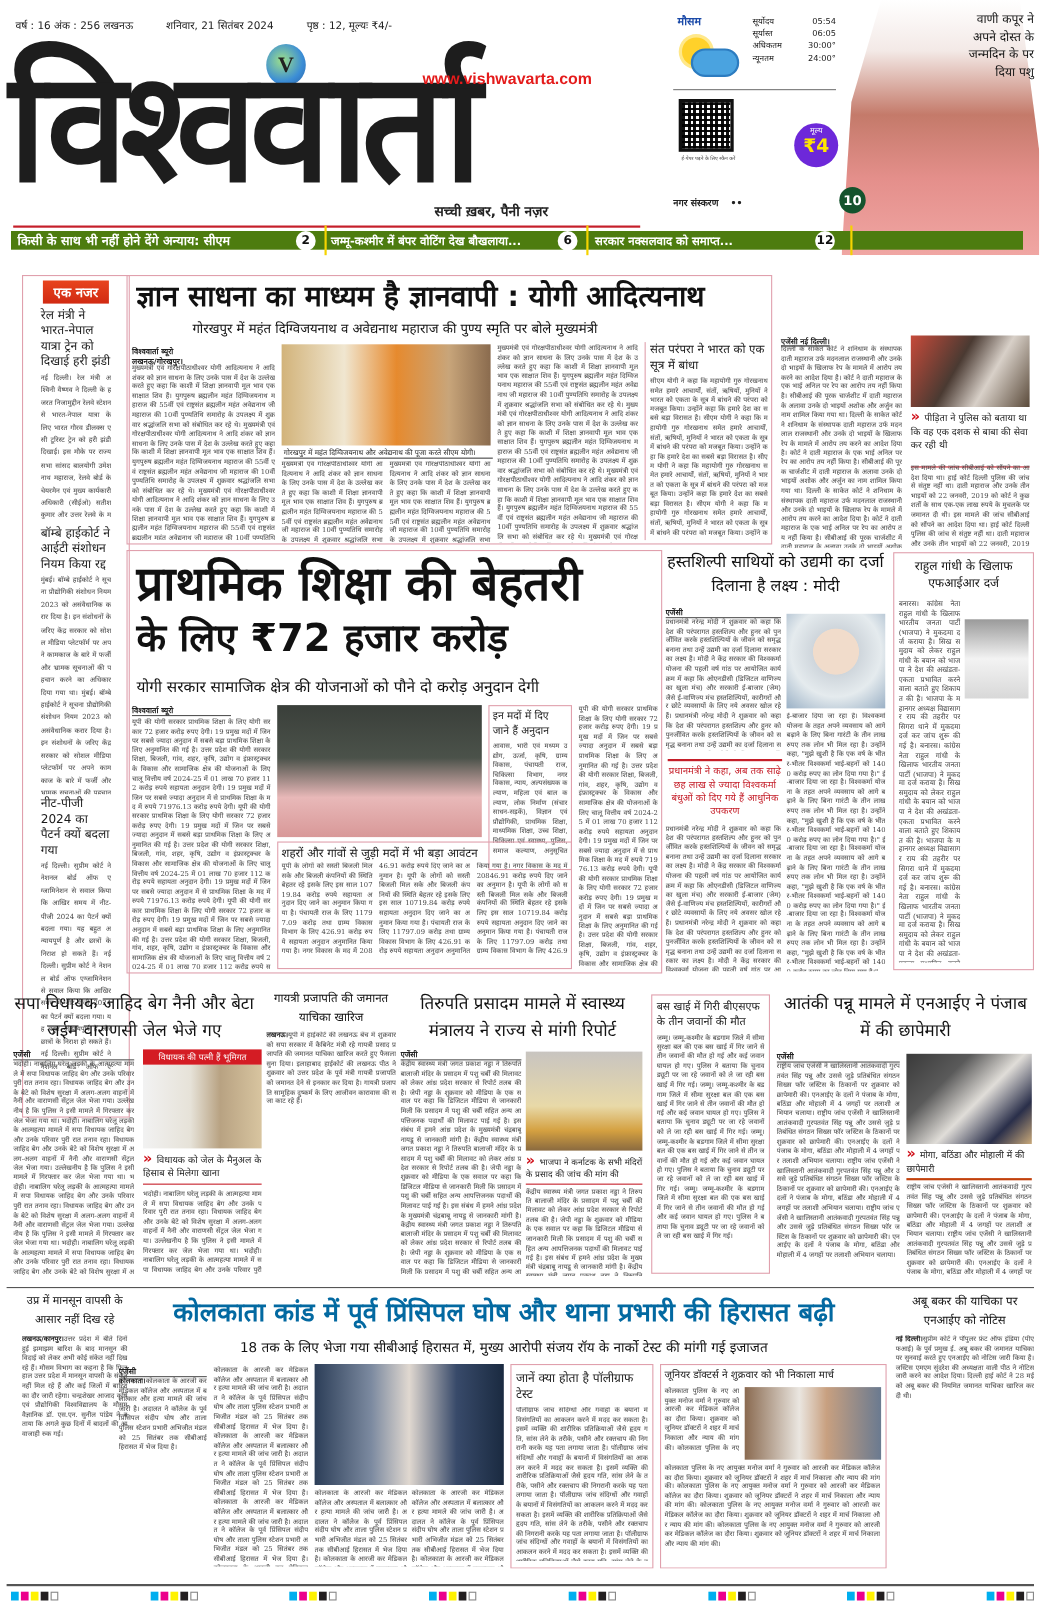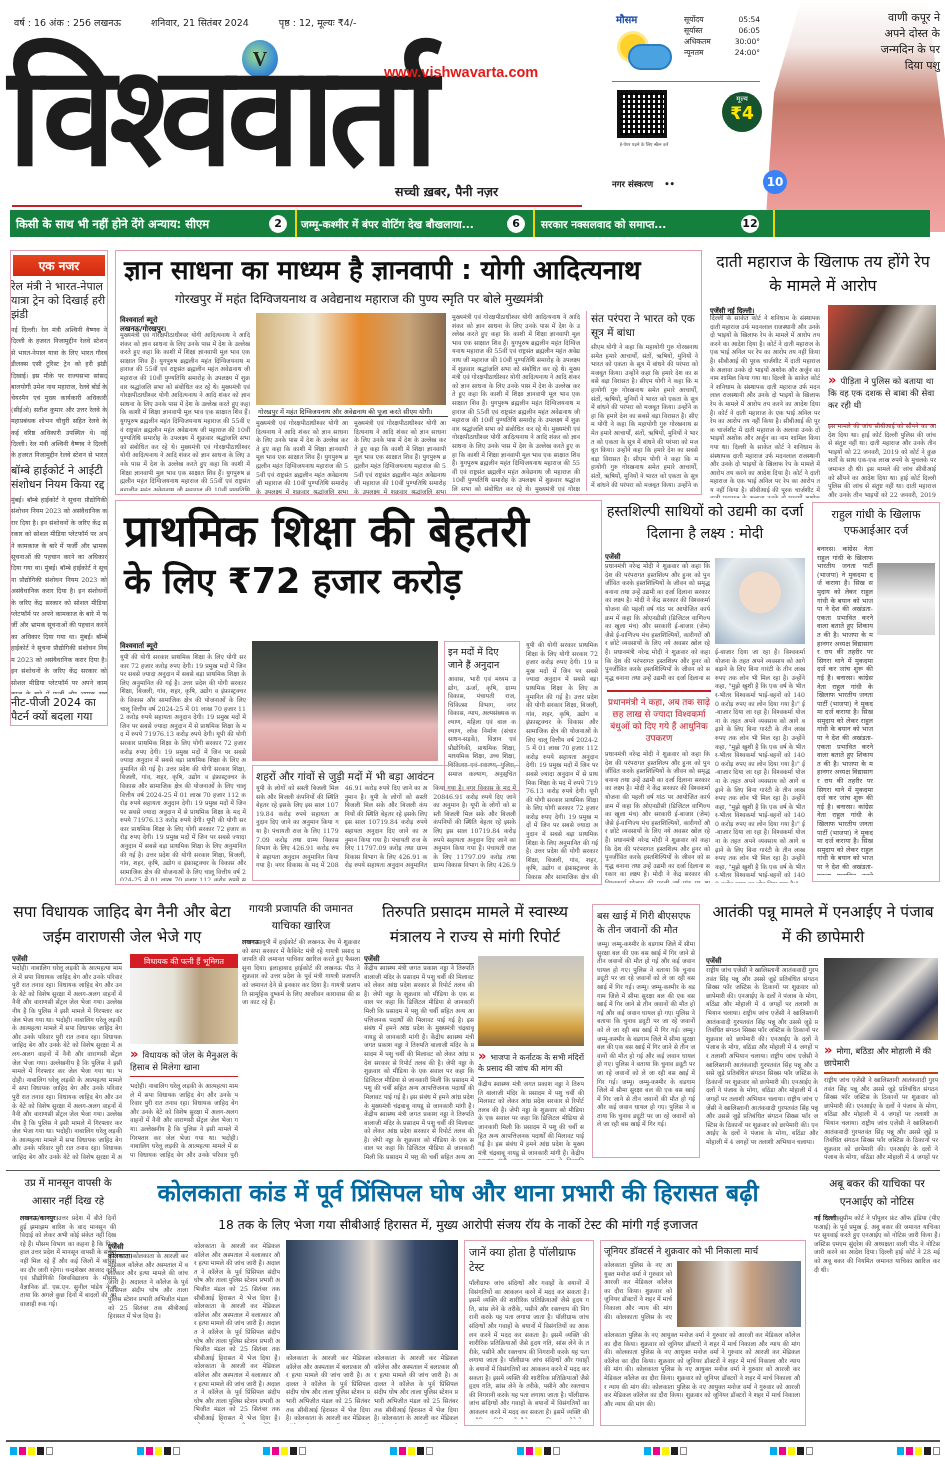--- a/index.html
+++ b/index.html
@@ -60,45 +60,45 @@
       </div>
   </div>
 </div>
 
 <div class="abs" style="left:617px;top:90px;width:50px;height:48px;background:
 repeating-linear-gradient(90deg,#111 0 3px,#fff 3px 5px),repeating-linear-gradient(0deg,#111 0 2px,#fff 2px 5px);background-blend-mode:multiply;border:3px solid #111"></div>
 <div class="abs" style="left:612px;top:142px;width:64px;font-size:4.5px;color:#444;text-align:center;line-height:6px">ई-पेपर पढ़ने के लिए स्कैन करें</div>
 
 <div class="abs" style="left:612px;top:178px;font-size:8.5px;font-weight:bold;color:#222"><span>नगर संस्करण</span> <span style="margin-left:8px">••</span></div>
 
-<div class="abs" style="left:722px;top:92px;width:40px;height:40px;border-radius:50%;background:#14532d;text-align:center;color:#fff">
+<div class="abs" style="left:722px;top:112px;width:40px;height:40px;border-radius:50%;background:#6d28d9;text-align:center;color:#fff">
   <div style="font-size:7px;line-height:9px;padding-top:3px">मूल्य</div>
   <div style="font-size:17px;line-height:19px;font-weight:bold;color:#ffe600">₹4</div>
 </div>
 
 <div class="abs" style="left:765px;top:0;width:180px;height:232px;background:linear-gradient(180deg,#fff 0%,#f3e9e6 20%,#c47a6a 45%,#e48f8b 70%,#f0a6a3 100%);clip-path:polygon(20% 0,90% 0,100% 60%,100% 100%,0 100%,5% 40%)"></div>
 <div class="abs" style="left:872px;top:10px;width:68px;font-size:11px;line-height:16px;text-align:right;color:#111">वाणी कपूर ने अपने दोस्त के जन्मदिन के पर दिया पशु</div>
-<div class="abs" style="left:763px;top:170px;width:24px;height:24px;border-radius:50%;background:#3b82f6;color:#fff;font-size:12px;font-weight:bold;text-align:center;line-height:24px">10</div>
-
-<div class="abs" style="left:10px;top:210px;width:920px;height:27px;background:#15803d;display:flex;align-items:center">
+<div class="abs" style="left:763px;top:170px;width:24px;height:24px;border-radius:50%;background:#14532d;color:#fff;font-size:12px;font-weight:bold;text-align:center;line-height:24px">10</div>
+
+<div class="abs" style="left:10px;top:210px;width:920px;height:17px;background:#4d7c0f;display:flex;align-items:center">
   <div style="width:287px;display:flex;align-items:center;justify-content:space-between;padding:0 8px 0 6px;border-right:2px solid #f5d300;height:27px">
     <span style="color:#fff;font-size:11.5px;font-weight:bold;white-space:nowrap">किसी के साथ भी नहीं होने देंगे अन्याय: सीएम</span>
     <span style="background:#fff;color:#111;border-radius:50%;width:18px;height:18px;font-size:11px;font-weight:bold;text-align:center;line-height:18px">2</span>
   </div>
   <div style="width:238px;display:flex;align-items:center;justify-content:space-between;padding:0 8px 0 4px;border-right:2px solid #f5d300;height:27px">
     <span style="color:#fff;font-size:10.5px;font-weight:bold;white-space:nowrap">जम्मू-कश्मीर में बंपर वोटिंग देख बौखलाया...</span>
     <span style="background:#fff;color:#111;border-radius:50%;width:18px;height:18px;font-size:11px;font-weight:bold;text-align:center;line-height:18px">6</span>
   </div>
   <div style="width:240px;display:flex;align-items:center;justify-content:space-between;padding:0 14px 0 6px;border-right:2px solid #f5d300;height:27px">
     <span style="color:#fff;font-size:10.5px;font-weight:bold;white-space:nowrap">सरकार नक्सलवाद को समाप्त...</span>
     <span style="background:#fff;color:#111;border-radius:50%;width:18px;height:18px;font-size:11px;font-weight:bold;text-align:center;line-height:18px">12</span>
   </div>
 </div>
 
-<div class="abs box" style="left:10px;top:250px;width:98px;height:476px;padding:4px 0;overflow:hidden">
+<div class="abs box" style="left:20px;top:250px;width:98px;height:766px;padding:4px 16px;overflow:hidden">
   <div style="background:linear-gradient(#e8441e,#d12a12);color:#fff;text-align:center;font-size:12px;font-weight:bold;padding:2px 0;margin:0 2px 4px">एक नजर</div>
   <div style="font-size:11px;line-height:14px;margin-bottom:2px">रेल मंत्री ने भारत-नेपाल यात्रा ट्रेन को दिखाई हरी झंडी</div>
   <div class="filler" style="height:138px;font-size:6.3px;line-height:11.4px">नई दिल्ली। रेल मंत्री अश्विनी वैष्णव ने दिल्ली के हजरत निजामुद्दीन रेलवे स्टेशन से भारत-नेपाल यात्रा के लिए भारत गौरव डीलक्स एसी टूरिस्ट ट्रेन को हरी झंडी दिखाई। इस मौके पर राज्यसभा सांसद बालयोगी उमेश नाथ महाराज, रेलवे बोर्ड के चेयरमैन एवं मुख्य कार्यकारी अधिकारी (सीईओ) सतीश कुमार और उत्तर रेलवे के महाप्रबंधक शोभन चौधुरी सहित रेलवे के कई वरिष्ठ अधिकारी उपस्थित थे। नई दिल्ली। रेल मंत्री अश्विनी वैष्णव ने दिल्ली के हजरत निजामुद्दीन रेलवे स्टेशन से भारत-नेपाल यात्रा के लिए भारत गौरव डीलक्स एसी टूरिस्ट ट्रेन को हरी झंडी दिखाई। इस मौके पर राज्यसभा सांसद बालयोगी उमेश नाथ महाराज, रेलवे बोर्ड के चेयरमैन एवं मुख्य कार्यकारी अधिकारी (सीईओ) सतीश कुमार और उत्तर रेलवे के महाप्रबंधक शोभन चौधुरी सहित रेलवे के कई वरिष्ठ अधिकारी उपस्थित थे। नई दिल्ली। रेल मंत्री अश्विनी वैष्णव ने दिल्ली के हजरत निजामुद्दीन रेलवे स्टेशन से भारत-नेपाल यात्रा के लिए भारत गौरव डीलक्स एसी टूरिस्ट ट्रेन को हरी झंडी दिखाई। इस मौके पर राज्यसभा सांसद बालयोगी उमेश नाथ महाराज, रेलवे बोर्ड के चेयरमैन एवं मुख्य कार्यकारी अधिकारी (सीईओ) सतीश कुमार और उत्तर रेलवे के महाप्रबंधक शोभन चौधुरी सहित रेलवे के कई वरिष्ठ अधिकारी उपस्थित थे। नई दिल्ली। रेल मंत्री अश्विनी वैष्णव ने दिल्ली के हजरत निजामुद्दीन रेलवे स्टेशन से भारत-नेपाल यात्रा के लिए भारत गौरव डीलक्स एसी टूरिस्ट ट्रेन को हरी झंडी दिखाई। इस मौके पर राज्यसभा सांसद बालयोगी उमेश नाथ महाराज, रेलवे बोर्ड के चेयरमैन एवं मुख्य कार्यकारी अधिकारी (सीईओ) सतीश कुमार और उत्तर रेलवे के महाप्रबंधक शोभन चौधुरी सहित रेलवे के कई वरिष्ठ अधिकारी उपस्थित थे। </div>
   <div style="font-size:11px;line-height:14px;margin:2px 0">बॉम्बे हाईकोर्ट ने आईटी संशोधन नियम किया रद्द</div>
   <div class="filler" style="height:200px;font-size:6.3px;line-height:11.4px">मुंबई। बॉम्बे हाईकोर्ट ने सूचना प्रौद्योगिकी संशोधन नियम 2023 को असंवैधानिक करार दिया है। इन संशोधनों के जरिए केंद्र सरकार को सोशल मीडिया प्लेटफॉर्म पर अपने कामकाज के बारे में फर्जी और भ्रामक सूचनाओं की पहचान करने का अधिकार दिया गया था। मुंबई। बॉम्बे हाईकोर्ट ने सूचना प्रौद्योगिकी संशोधन नियम 2023 को असंवैधानिक करार दिया है। इन संशोधनों के जरिए केंद्र सरकार को सोशल मीडिया प्लेटफॉर्म पर अपने कामकाज के बारे में फर्जी और भ्रामक सूचनाओं की पहचान करने का अधिकार दिया गया था। मुंबई। बॉम्बे हाईकोर्ट ने सूचना प्रौद्योगिकी संशोधन नियम 2023 को असंवैधानिक करार दिया है। इन संशोधनों के जरिए केंद्र सरकार को सोशल मीडिया प्लेटफॉर्म पर अपने कामकाज के बारे में फर्जी और भ्रामक सूचनाओं की पहचान करने का अधिकार दिया गया था। मुंबई। बॉम्बे हाईकोर्ट ने सूचना प्रौद्योगिकी संशोधन नियम 2023 को असंवैधानिक करार दिया है। इन संशोधनों के जरिए केंद्र सरकार को सोशल मीडिया प्लेटफॉर्म पर अपने कामकाज के बारे में फर्जी और भ्रामक सूचनाओं की पहचान करने का अधिकार दिया गया था। </div>
   <div style="font-size:11px;line-height:14px;margin:2px 0">नीट-पीजी 2024 का पैटर्न क्यों बदला गया</div>
   <div class="filler" style="height:190px;font-size:6.3px;line-height:11.4px">नई दिल्ली। सुप्रीम कोर्ट ने नेशनल बोर्ड ऑफ एग्जामिनेशन से सवाल किया कि आखिर समय में नीट-पीजी 2024 का पैटर्न क्यों बदला गया। यह बहुत अन्यायपूर्ण है और छात्रों के निराश हो सकते हैं। नई दिल्ली। सुप्रीम कोर्ट ने नेशनल बोर्ड ऑफ एग्जामिनेशन से सवाल किया कि आखिर समय में नीट-पीजी 2024 का पैटर्न क्यों बदला गया। यह बहुत अन्यायपूर्ण है और छात्रों के निराश हो सकते हैं। नई दिल्ली। सुप्रीम कोर्ट ने नेशनल बोर्ड ऑफ एग्जामिनेशन से सवाल किया कि आखिर समय में नीट-पीजी 2024 का पैटर्न क्यों बदला गया। यह बहुत अन्यायपूर्ण है और छात्रों के निराश हो सकते हैं। नई दिल्ली। सुप्रीम कोर्ट ने नेशनल बोर्ड ऑफ एग्जामिनेशन से सवाल किया कि आखिर समय में नीट-पीजी 2024 का पैटर्न क्यों बदला गया। यह बहुत अन्यायपूर्ण है और छात्रों के निराश हो सकते हैं। </div>
 </div>
 
 <div class="abs box" style="left:115px;top:250px;width:587px;height:245px;overflow:hidden">
@@ -111,31 +111,31 @@
   <div class="filler" style="position:absolute;left:140px;top:168px;width:92px;height:75px">मुख्यमंत्री एवं गोरक्षपीठाधीश्वर योगी आदित्यनाथ ने आदि शंकर को ज्ञान साधना के लिए उनके पास में देश के उल्लेख करते हुए कहा कि काशी में शिक्षा ज्ञानवापी मूल भाव एक साक्षात शिव हैं। युगपुरुष ब्रह्मलीन महंत दिग्विजयनाथ महाराज की 55वीं एवं राष्ट्रसंत ब्रह्मलीन महंत अवेद्यनाथ जी महाराज की 10वीं पुण्यतिथि समारोह के उपलक्ष्य में शुक्रवार श्रद्धांजलि सभा को संबोधित कर रहे थे। मुख्यमंत्री एवं गोरक्षपीठाधीश्वर योगी आदित्यनाथ ने आदि शंकर को ज्ञान साधना के लिए उनके पास में देश के उल्लेख करते हुए कहा कि काशी में शिक्षा ज्ञानवापी मूल भाव एक साक्षात शिव हैं। युगपुरुष ब्रह्मलीन महंत दिग्विजयनाथ महाराज की 55वीं एवं राष्ट्रसंत ब्रह्मलीन महंत अवेद्यनाथ जी महाराज की 10वीं पुण्यतिथि समारोह के उपलक्ष्य में शुक्रवार श्रद्धांजलि सभा को संबोधित कर रहे थे। मुख्यमंत्री एवं गोरक्षपीठाधीश्वर योगी आदित्यनाथ ने आदि शंकर को ज्ञान साधना के लिए उनके पास में देश के उल्लेख करते हुए कहा कि काशी में शिक्षा ज्ञानवापी मूल भाव एक साक्षात शिव हैं। युगपुरुष ब्रह्मलीन महंत दिग्विजयनाथ महाराज की 55वीं एवं राष्ट्रसंत ब्रह्मलीन महंत अवेद्यनाथ जी महाराज की 10वीं पुण्यतिथि समारोह के उपलक्ष्य में शुक्रवार श्रद्धांजलि सभा को संबोधित कर रहे थे। मुख्यमंत्री एवं गोरक्षपीठाधीश्वर योगी आदित्यनाथ ने आदि शंकर को ज्ञान साधना के लिए उनके पास में देश के उल्लेख करते हुए कहा कि काशी में शिक्षा ज्ञानवापी मूल भाव एक साक्षात शिव हैं। युगपुरुष ब्रह्मलीन महंत दिग्विजयनाथ महाराज की 55वीं एवं राष्ट्रसंत ब्रह्मलीन महंत अवेद्यनाथ जी महाराज की 10वीं पुण्यतिथि समारोह के उपलक्ष्य में शुक्रवार श्रद्धांजलि सभा को संबोधित कर रहे थे। </div>
   <div class="filler" style="position:absolute;left:238px;top:168px;width:92px;height:75px">मुख्यमंत्री एवं गोरक्षपीठाधीश्वर योगी आदित्यनाथ ने आदि शंकर को ज्ञान साधना के लिए उनके पास में देश के उल्लेख करते हुए कहा कि काशी में शिक्षा ज्ञानवापी मूल भाव एक साक्षात शिव हैं। युगपुरुष ब्रह्मलीन महंत दिग्विजयनाथ महाराज की 55वीं एवं राष्ट्रसंत ब्रह्मलीन महंत अवेद्यनाथ जी महाराज की 10वीं पुण्यतिथि समारोह के उपलक्ष्य में शुक्रवार श्रद्धांजलि सभा को संबोधित कर रहे थे। मुख्यमंत्री एवं गोरक्षपीठाधीश्वर योगी आदित्यनाथ ने आदि शंकर को ज्ञान साधना के लिए उनके पास में देश के उल्लेख करते हुए कहा कि काशी में शिक्षा ज्ञानवापी मूल भाव एक साक्षात शिव हैं। युगपुरुष ब्रह्मलीन महंत दिग्विजयनाथ महाराज की 55वीं एवं राष्ट्रसंत ब्रह्मलीन महंत अवेद्यनाथ जी महाराज की 10वीं पुण्यतिथि समारोह के उपलक्ष्य में शुक्रवार श्रद्धांजलि सभा को संबोधित कर रहे थे। मुख्यमंत्री एवं गोरक्षपीठाधीश्वर योगी आदित्यनाथ ने आदि शंकर को ज्ञान साधना के लिए उनके पास में देश के उल्लेख करते हुए कहा कि काशी में शिक्षा ज्ञानवापी मूल भाव एक साक्षात शिव हैं। युगपुरुष ब्रह्मलीन महंत दिग्विजयनाथ महाराज की 55वीं एवं राष्ट्रसंत ब्रह्मलीन महंत अवेद्यनाथ जी महाराज की 10वीं पुण्यतिथि समारोह के उपलक्ष्य में शुक्रवार श्रद्धांजलि सभा को संबोधित कर रहे थे। मुख्यमंत्री एवं गोरक्षपीठाधीश्वर योगी आदित्यनाथ ने आदि शंकर को ज्ञान साधना के लिए उनके पास में देश के उल्लेख करते हुए कहा कि काशी में शिक्षा ज्ञानवापी मूल भाव एक साक्षात शिव हैं। युगपुरुष ब्रह्मलीन महंत दिग्विजयनाथ महाराज की 55वीं एवं राष्ट्रसंत ब्रह्मलीन महंत अवेद्यनाथ जी महाराज की 10वीं पुण्यतिथि समारोह के उपलक्ष्य में शुक्रवार श्रद्धांजलि सभा को संबोधित कर रहे थे। </div>
   <div class="filler" style="position:absolute;left:336px;top:62px;width:128px;height:180px">मुख्यमंत्री एवं गोरक्षपीठाधीश्वर योगी आदित्यनाथ ने आदि शंकर को ज्ञान साधना के लिए उनके पास में देश के उल्लेख करते हुए कहा कि काशी में शिक्षा ज्ञानवापी मूल भाव एक साक्षात शिव हैं। युगपुरुष ब्रह्मलीन महंत दिग्विजयनाथ महाराज की 55वीं एवं राष्ट्रसंत ब्रह्मलीन महंत अवेद्यनाथ जी महाराज की 10वीं पुण्यतिथि समारोह के उपलक्ष्य में शुक्रवार श्रद्धांजलि सभा को संबोधित कर रहे थे। मुख्यमंत्री एवं गोरक्षपीठाधीश्वर योगी आदित्यनाथ ने आदि शंकर को ज्ञान साधना के लिए उनके पास में देश के उल्लेख करते हुए कहा कि काशी में शिक्षा ज्ञानवापी मूल भाव एक साक्षात शिव हैं। युगपुरुष ब्रह्मलीन महंत दिग्विजयनाथ महाराज की 55वीं एवं राष्ट्रसंत ब्रह्मलीन महंत अवेद्यनाथ जी महाराज की 10वीं पुण्यतिथि समारोह के उपलक्ष्य में शुक्रवार श्रद्धांजलि सभा को संबोधित कर रहे थे। मुख्यमंत्री एवं गोरक्षपीठाधीश्वर योगी आदित्यनाथ ने आदि शंकर को ज्ञान साधना के लिए उनके पास में देश के उल्लेख करते हुए कहा कि काशी में शिक्षा ज्ञानवापी मूल भाव एक साक्षात शिव हैं। युगपुरुष ब्रह्मलीन महंत दिग्विजयनाथ महाराज की 55वीं एवं राष्ट्रसंत ब्रह्मलीन महंत अवेद्यनाथ जी महाराज की 10वीं पुण्यतिथि समारोह के उपलक्ष्य में शुक्रवार श्रद्धांजलि सभा को संबोधित कर रहे थे। मुख्यमंत्री एवं गोरक्षपीठाधीश्वर योगी आदित्यनाथ ने आदि शंकर को ज्ञान साधना के लिए उनके पास में देश के उल्लेख करते हुए कहा कि काशी में शिक्षा ज्ञानवापी मूल भाव एक साक्षात शिव हैं। युगपुरुष ब्रह्मलीन महंत दिग्विजयनाथ महाराज की 55वीं एवं राष्ट्रसंत ब्रह्मलीन महंत अवेद्यनाथ जी महाराज की 10वीं पुण्यतिथि समारोह के उपलक्ष्य में शुक्रवार श्रद्धांजलि सभा को संबोधित कर रहे थे। </div>
   <div style="position:absolute;left:470px;top:60px;width:112px;height:180px;border-left:1.5px solid #e0a0ad;padding-left:4px">
     <div style="font-size:10.5px;line-height:14px;margin-bottom:4px">संत परंपरा ने भारत को एक सूत्र में बांधा</div>
     <div class="filler" style="height:145px">सीएम योगी ने कहा कि महायोगी गुरु गोरखनाथ समेत हमारे आचार्यों, संतों, ऋषियों, मुनियों ने भारत को एकता के सूत्र में बांधने की परंपरा को मजबूत किया। उन्होंने कहा कि हमारे देश का सबसे बड़ा विरासत है। सीएम योगी ने कहा कि महायोगी गुरु गोरखनाथ समेत हमारे आचार्यों, संतों, ऋषियों, मुनियों ने भारत को एकता के सूत्र में बांधने की परंपरा को मजबूत किया। उन्होंने कहा कि हमारे देश का सबसे बड़ा विरासत है। सीएम योगी ने कहा कि महायोगी गुरु गोरखनाथ समेत हमारे आचार्यों, संतों, ऋषियों, मुनियों ने भारत को एकता के सूत्र में बांधने की परंपरा को मजबूत किया। उन्होंने कहा कि हमारे देश का सबसे बड़ा विरासत है। सीएम योगी ने कहा कि महायोगी गुरु गोरखनाथ समेत हमारे आचार्यों, संतों, ऋषियों, मुनियों ने भारत को एकता के सूत्र में बांधने की परंपरा को मजबूत किया। उन्होंने कहा कि हमारे देश का सबसे बड़ा विरासत है। </div>
   </div>
 </div>
 
 <div class="abs" style="left:708px;top:250px;width:230px;height:250px;overflow:hidden">
-  <div class="hl" style="font-size:16px;line-height:24px;padding:0 6px">दाती महाराज के खिलाफ तय होंगे रेप के मामले में आरोप</div>
   <div style="position:absolute;left:2px;top:56px;font-size:6.8px;font-weight:bold;text-decoration:underline">एजेंसी नई दिल्ली।</div>
   <div class="filler" style="position:absolute;left:2px;top:64px;width:110px;height:184px">दिल्ली के साकेत कोर्ट ने शनिधाम के संस्थापक दाती महाराज उर्फ मदनलाल राजस्थानी और उनके दो भाइयों के खिलाफ रेप के मामले में आरोप तय करने का आदेश दिया है। कोर्ट ने दाती महाराज के एक भाई अनिल पर रेप का आरोप तय नहीं किया है। सीबीआई की पूरक चार्जशीट में दाती महाराज के अलावा उनके दो भाइयों अशोक और अर्जुन का नाम शामिल किया गया था। दिल्ली के साकेत कोर्ट ने शनिधाम के संस्थापक दाती महाराज उर्फ मदनलाल राजस्थानी और उनके दो भाइयों के खिलाफ रेप के मामले में आरोप तय करने का आदेश दिया है। कोर्ट ने दाती महाराज के एक भाई अनिल पर रेप का आरोप तय नहीं किया है। सीबीआई की पूरक चार्जशीट में दाती महाराज के अलावा उनके दो भाइयों अशोक और अर्जुन का नाम शामिल किया गया था। दिल्ली के साकेत कोर्ट ने शनिधाम के संस्थापक दाती महाराज उर्फ मदनलाल राजस्थानी और उनके दो भाइयों के खिलाफ रेप के मामले में आरोप तय करने का आदेश दिया है। कोर्ट ने दाती महाराज के एक भाई अनिल पर रेप का आरोप तय नहीं किया है। सीबीआई की पूरक चार्जशीट में दाती महाराज के अलावा उनके दो भाइयों अशोक और अर्जुन का नाम शामिल किया गया था। दिल्ली के साकेत कोर्ट ने शनिधाम के संस्थापक दाती महाराज उर्फ मदनलाल राजस्थानी और उनके दो भाइयों के खिलाफ रेप के मामले में आरोप तय करने का आदेश दिया है। कोर्ट ने दाती महाराज के एक भाई अनिल पर रेप का आरोप तय नहीं किया है। सीबीआई की पूरक चार्जशीट में दाती महाराज के अलावा उनके दो भाइयों अशोक और अर्जुन का नाम शामिल किया गया था। </div>
   <div class="photo" style="position:absolute;left:120px;top:55px;width:108px;height:65px;background:linear-gradient(120deg,#c64a3a,#4a3a32 40%,#d8d0c8 65%,#5a4a3a)"></div>
   <div class="caption" style="position:absolute;left:120px;top:124px;width:108px;font-size:8.5px;line-height:12px;border-bottom:1px solid #c51f2a;padding-bottom:13px"><span class="chev">»</span><span>पीड़िता ने पुलिस को बताया था कि वह एक दशक से बाबा की सेवा कर रही थी</span></div>
   <div class="filler" style="position:absolute;left:120px;top:172px;width:108px;height:76px">इस मामले की जांच सीबीआई को सौंपने का आदेश दिया था। हाई कोर्ट दिल्ली पुलिस की जांच से संतुष्ट नहीं था। दाती महाराज और उनके तीन भाइयों को 22 जनवरी, 2019 को कोर्ट ने कुछ शर्तों के साथ एक-एक लाख रुपये के मुचलके पर जमानत दी थी। इस मामले की जांच सीबीआई को सौंपने का आदेश दिया था। हाई कोर्ट दिल्ली पुलिस की जांच से संतुष्ट नहीं था। दाती महाराज और उनके तीन भाइयों को 22 जनवरी, 2019 को कोर्ट ने कुछ शर्तों के साथ एक-एक लाख रुपये के मुचलके पर जमानत दी थी। इस मामले की जांच सीबीआई को सौंपने का आदेश दिया था। हाई कोर्ट दिल्ली पुलिस की जांच से संतुष्ट नहीं था। दाती महाराज और उनके तीन भाइयों को 22 जनवरी, 2019 को कोर्ट ने कुछ शर्तों के साथ एक-एक लाख रुपये के मुचलके पर जमानत दी थी। इस मामले की जांच सीबीआई को सौंपने का आदेश दिया था। हाई कोर्ट दिल्ली पुलिस की जांच से संतुष्ट नहीं था। दाती महाराज और उनके तीन भाइयों को 22 जनवरी, 2019 को कोर्ट ने कुछ शर्तों के साथ एक-एक लाख रुपये के मुचलके पर जमानत दी थी। </div>
 </div>
 
 <div class="abs box" style="left:115px;top:500px;width:487px;height:385px;overflow:hidden">
   <div style="position:absolute;left:8px;top:4px;font-size:43px;line-height:52px;font-weight:bold;white-space:nowrap;color:#111">प्राथमिक शिक्षा की बेहतरी</div>
   <div style="position:absolute;left:8px;top:54px;font-size:35px;line-height:52px;font-weight:bold;white-space:nowrap;color:#111">के लिए ₹72 हजार करोड़</div>
+  <div style="position:absolute;left:8px;top:114px;font-size:14px;line-height:20px;white-space:nowrap;color:#111">योगी सरकार सामाजिक क्षेत्र की योजनाओं को पौने दो करोड़ अनुदान देगी</div>
   <div class="byline" style="position:absolute;left:4px;top:140px;border-bottom:1px solid #555;width:90px">विश्ववार्ता ब्यूरो</div>
   <div class="filler" style="position:absolute;left:4px;top:152px;width:126px;height:228px">यूपी की योगी सरकार प्राथमिक शिक्षा के लिए योगी सरकार 72 हजार करोड़ रुपए देगी। 19 प्रमुख मदों में जिन पर सबसे ज्यादा अनुदान में सबसे बड़ा प्राथमिक शिक्षा के लिए अनुमानित की गई है। उत्तर प्रदेश की योगी सरकार शिक्षा, बिजली, गांव, शहर, कृषि, उद्योग व इंफ्रास्ट्रक्चर के विकास और सामाजिक क्षेत्र की योजनाओं के लिए चालू वित्तीय वर्ष 2024-25 में 01 लाख 70 हजार 112 करोड़ रुपये सहायता अनुदान देगी। 19 प्रमुख मदों में जिन पर सबसे ज्यादा अनुदान में से प्राथमिक शिक्षा के मद में रुपये 71976.13 करोड़ रुपये देगी। यूपी की योगी सरकार प्राथमिक शिक्षा के लिए योगी सरकार 72 हजार करोड़ रुपए देगी। 19 प्रमुख मदों में जिन पर सबसे ज्यादा अनुदान में सबसे बड़ा प्राथमिक शिक्षा के लिए अनुमानित की गई है। उत्तर प्रदेश की योगी सरकार शिक्षा, बिजली, गांव, शहर, कृषि, उद्योग व इंफ्रास्ट्रक्चर के विकास और सामाजिक क्षेत्र की योजनाओं के लिए चालू वित्तीय वर्ष 2024-25 में 01 लाख 70 हजार 112 करोड़ रुपये सहायता अनुदान देगी। 19 प्रमुख मदों में जिन पर सबसे ज्यादा अनुदान में से प्राथमिक शिक्षा के मद में रुपये 71976.13 करोड़ रुपये देगी। यूपी की योगी सरकार प्राथमिक शिक्षा के लिए योगी सरकार 72 हजार करोड़ रुपए देगी। 19 प्रमुख मदों में जिन पर सबसे ज्यादा अनुदान में सबसे बड़ा प्राथमिक शिक्षा के लिए अनुमानित की गई है। उत्तर प्रदेश की योगी सरकार शिक्षा, बिजली, गांव, शहर, कृषि, उद्योग व इंफ्रास्ट्रक्चर के विकास और सामाजिक क्षेत्र की योजनाओं के लिए चालू वित्तीय वर्ष 2024-25 में 01 लाख 70 हजार 112 करोड़ रुपये सहायता अनुदान देगी। 19 प्रमुख मदों में जिन पर सबसे ज्यादा अनुदान में से प्राथमिक शिक्षा के मद में रुपये 71976.13 करोड़ रुपये देगी। यूपी की योगी सरकार प्राथमिक शिक्षा के लिए योगी सरकार 72 हजार करोड़ रुपए देगी। 19 प्रमुख मदों में जिन पर सबसे ज्यादा अनुदान में सबसे बड़ा प्राथमिक शिक्षा के लिए अनुमानित की गई है। उत्तर प्रदेश की योगी सरकार शिक्षा, बिजली, गांव, शहर, कृषि, उद्योग व इंफ्रास्ट्रक्चर के विकास और सामाजिक क्षेत्र की योजनाओं के लिए चालू वित्तीय वर्ष 2024-25 में 01 लाख 70 हजार 112 करोड़ रुपये सहायता अनुदान देगी। 19 प्रमुख मदों में जिन पर सबसे ज्यादा अनुदान में से प्राथमिक शिक्षा के मद में रुपये 71976.13 करोड़ रुपये देगी। </div>
   <div class="photo" style="position:absolute;left:136px;top:140px;width:186px;height:120px;background:linear-gradient(180deg,#3a3f3a 0%,#4b524a 40%,#e8b8b8 70%,#d89898 100%)"></div>
   <div style="position:absolute;left:328px;top:140px;width:76px;height:150px;border:1.5px solid #e0a0ad;padding:3px">
     <div style="font-size:9.5px;line-height:13px;margin-bottom:4px">इन मदों में दिए जाने हैं अनुदान</div>
     <div class="filler" style="height:102px">आवास, भारी एवं मध्यम उद्योग, ऊर्जा, कृषि, ग्राम्य विकास, पंचायती राज, चिकित्सा विभाग, नगर विकास, न्याय, अल्पसंख्यक कल्याण, महिला एवं बाल कल्याण, लोक निर्माण (संचार साधन-सड़कें), विज्ञान एवं प्रौद्योगिकी, प्राथमिक शिक्षा, माध्यमिक शिक्षा, उच्च शिक्षा, चिकित्सा एवं स्वास्थ्य, पुलिस, समाज कल्याण, अनुसूचित जातियों का कल्याण। आवास, भारी एवं मध्यम उद्योग, ऊर्जा, कृषि, ग्राम्य विकास, पंचायती राज, चिकित्सा विभाग, नगर विकास, न्याय, अल्पसंख्यक कल्याण, महिला एवं बाल कल्याण, लोक निर्माण (संचार साधन-सड़कें), विज्ञान एवं प्रौद्योगिकी, प्राथमिक शिक्षा, माध्यमिक शिक्षा, उच्च शिक्षा, चिकित्सा एवं स्वास्थ्य, पुलिस, समाज कल्याण, अनुसूचित जातियों का कल्याण। आवास, भारी एवं मध्यम उद्योग, ऊर्जा, कृषि, ग्राम्य विकास, पंचायती राज, चिकित्सा विभाग, नगर विकास, न्याय, अल्पसंख्यक कल्याण, महिला एवं बाल कल्याण, लोक निर्माण (संचार साधन-सड़कें), विज्ञान एवं प्रौद्योगिकी, प्राथमिक शिक्षा, माध्यमिक शिक्षा, उच्च शिक्षा, चिकित्सा एवं स्वास्थ्य, पुलिस, समाज कल्याण, अनुसूचित जातियों का कल्याण। आवास, भारी एवं मध्यम उद्योग, ऊर्जा, कृषि, ग्राम्य विकास, पंचायती राज, चिकित्सा विभाग, नगर विकास, न्याय, अल्पसंख्यक कल्याण, महिला एवं बाल कल्याण, लोक निर्माण (संचार साधन-सड़कें), विज्ञान एवं प्रौद्योगिकी, प्राथमिक शिक्षा, माध्यमिक शिक्षा, उच्च शिक्षा, चिकित्सा एवं स्वास्थ्य, पुलिस, समाज कल्याण, अनुसूचित जातियों का कल्याण। </div>
   </div>
   <div class="filler" style="position:absolute;left:410px;top:140px;width:72px;height:240px">यूपी की योगी सरकार प्राथमिक शिक्षा के लिए योगी सरकार 72 हजार करोड़ रुपए देगी। 19 प्रमुख मदों में जिन पर सबसे ज्यादा अनुदान में सबसे बड़ा प्राथमिक शिक्षा के लिए अनुमानित की गई है। उत्तर प्रदेश की योगी सरकार शिक्षा, बिजली, गांव, शहर, कृषि, उद्योग व इंफ्रास्ट्रक्चर के विकास और सामाजिक क्षेत्र की योजनाओं के लिए चालू वित्तीय वर्ष 2024-25 में 01 लाख 70 हजार 112 करोड़ रुपये सहायता अनुदान देगी। 19 प्रमुख मदों में जिन पर सबसे ज्यादा अनुदान में से प्राथमिक शिक्षा के मद में रुपये 71976.13 करोड़ रुपये देगी। यूपी की योगी सरकार प्राथमिक शिक्षा के लिए योगी सरकार 72 हजार करोड़ रुपए देगी। 19 प्रमुख मदों में जिन पर सबसे ज्यादा अनुदान में सबसे बड़ा प्राथमिक शिक्षा के लिए अनुमानित की गई है। उत्तर प्रदेश की योगी सरकार शिक्षा, बिजली, गांव, शहर, कृषि, उद्योग व इंफ्रास्ट्रक्चर के विकास और सामाजिक क्षेत्र की योजनाओं के लिए चालू वित्तीय वर्ष 2024-25 में 01 लाख 70 हजार 112 करोड़ रुपये सहायता अनुदान देगी। 19 प्रमुख मदों में जिन पर सबसे ज्यादा अनुदान में से प्राथमिक शिक्षा के मद में रुपये 71976.13 करोड़ रुपये देगी। यूपी की योगी सरकार प्राथमिक शिक्षा के लिए योगी सरकार 72 हजार करोड़ रुपए देगी। 19 प्रमुख मदों में जिन पर सबसे ज्यादा अनुदान में सबसे बड़ा प्राथमिक शिक्षा के लिए अनुमानित की गई है। उत्तर प्रदेश की योगी सरकार शिक्षा, बिजली, गांव, शहर, कृषि, उद्योग व इंफ्रास्ट्रक्चर के विकास और सामाजिक क्षेत्र की योजनाओं के लिए चालू वित्तीय वर्ष 2024-25 में 01 लाख 70 हजार 112 करोड़ रुपये सहायता अनुदान देगी। 19 प्रमुख मदों में जिन पर सबसे ज्यादा अनुदान में से प्राथमिक शिक्षा के मद में रुपये 71976.13 करोड़ रुपये देगी। यूपी की योगी सरकार प्राथमिक शिक्षा के लिए योगी सरकार 72 हजार करोड़ रुपए देगी। 19 प्रमुख मदों में जिन पर सबसे ज्यादा अनुदान में सबसे बड़ा प्राथमिक शिक्षा के लिए अनुमानित की गई है। उत्तर प्रदेश की योगी सरकार शिक्षा, बिजली, गांव, शहर, कृषि, उद्योग व इंफ्रास्ट्रक्चर के विकास और सामाजिक क्षेत्र की योजनाओं के लिए चालू वित्तीय वर्ष 2024-25 में 01 लाख 70 हजार 112 करोड़ रुपये सहायता अनुदान देगी। 19 प्रमुख मदों में जिन पर सबसे ज्यादा अनुदान में से प्राथमिक शिक्षा के मद में रुपये 71976.13 करोड़ रुपये देगी। </div>
   <div style="position:absolute;left:136px;top:264px;width:268px;height:116px;border:1.5px solid #e0a0ad;padding:2px 3px">
     <div style="font-size:10.5px;line-height:16px;white-space:nowrap">शहरों और गांवों से जुड़ी मदों में भी बड़ा आवंटन</div>

